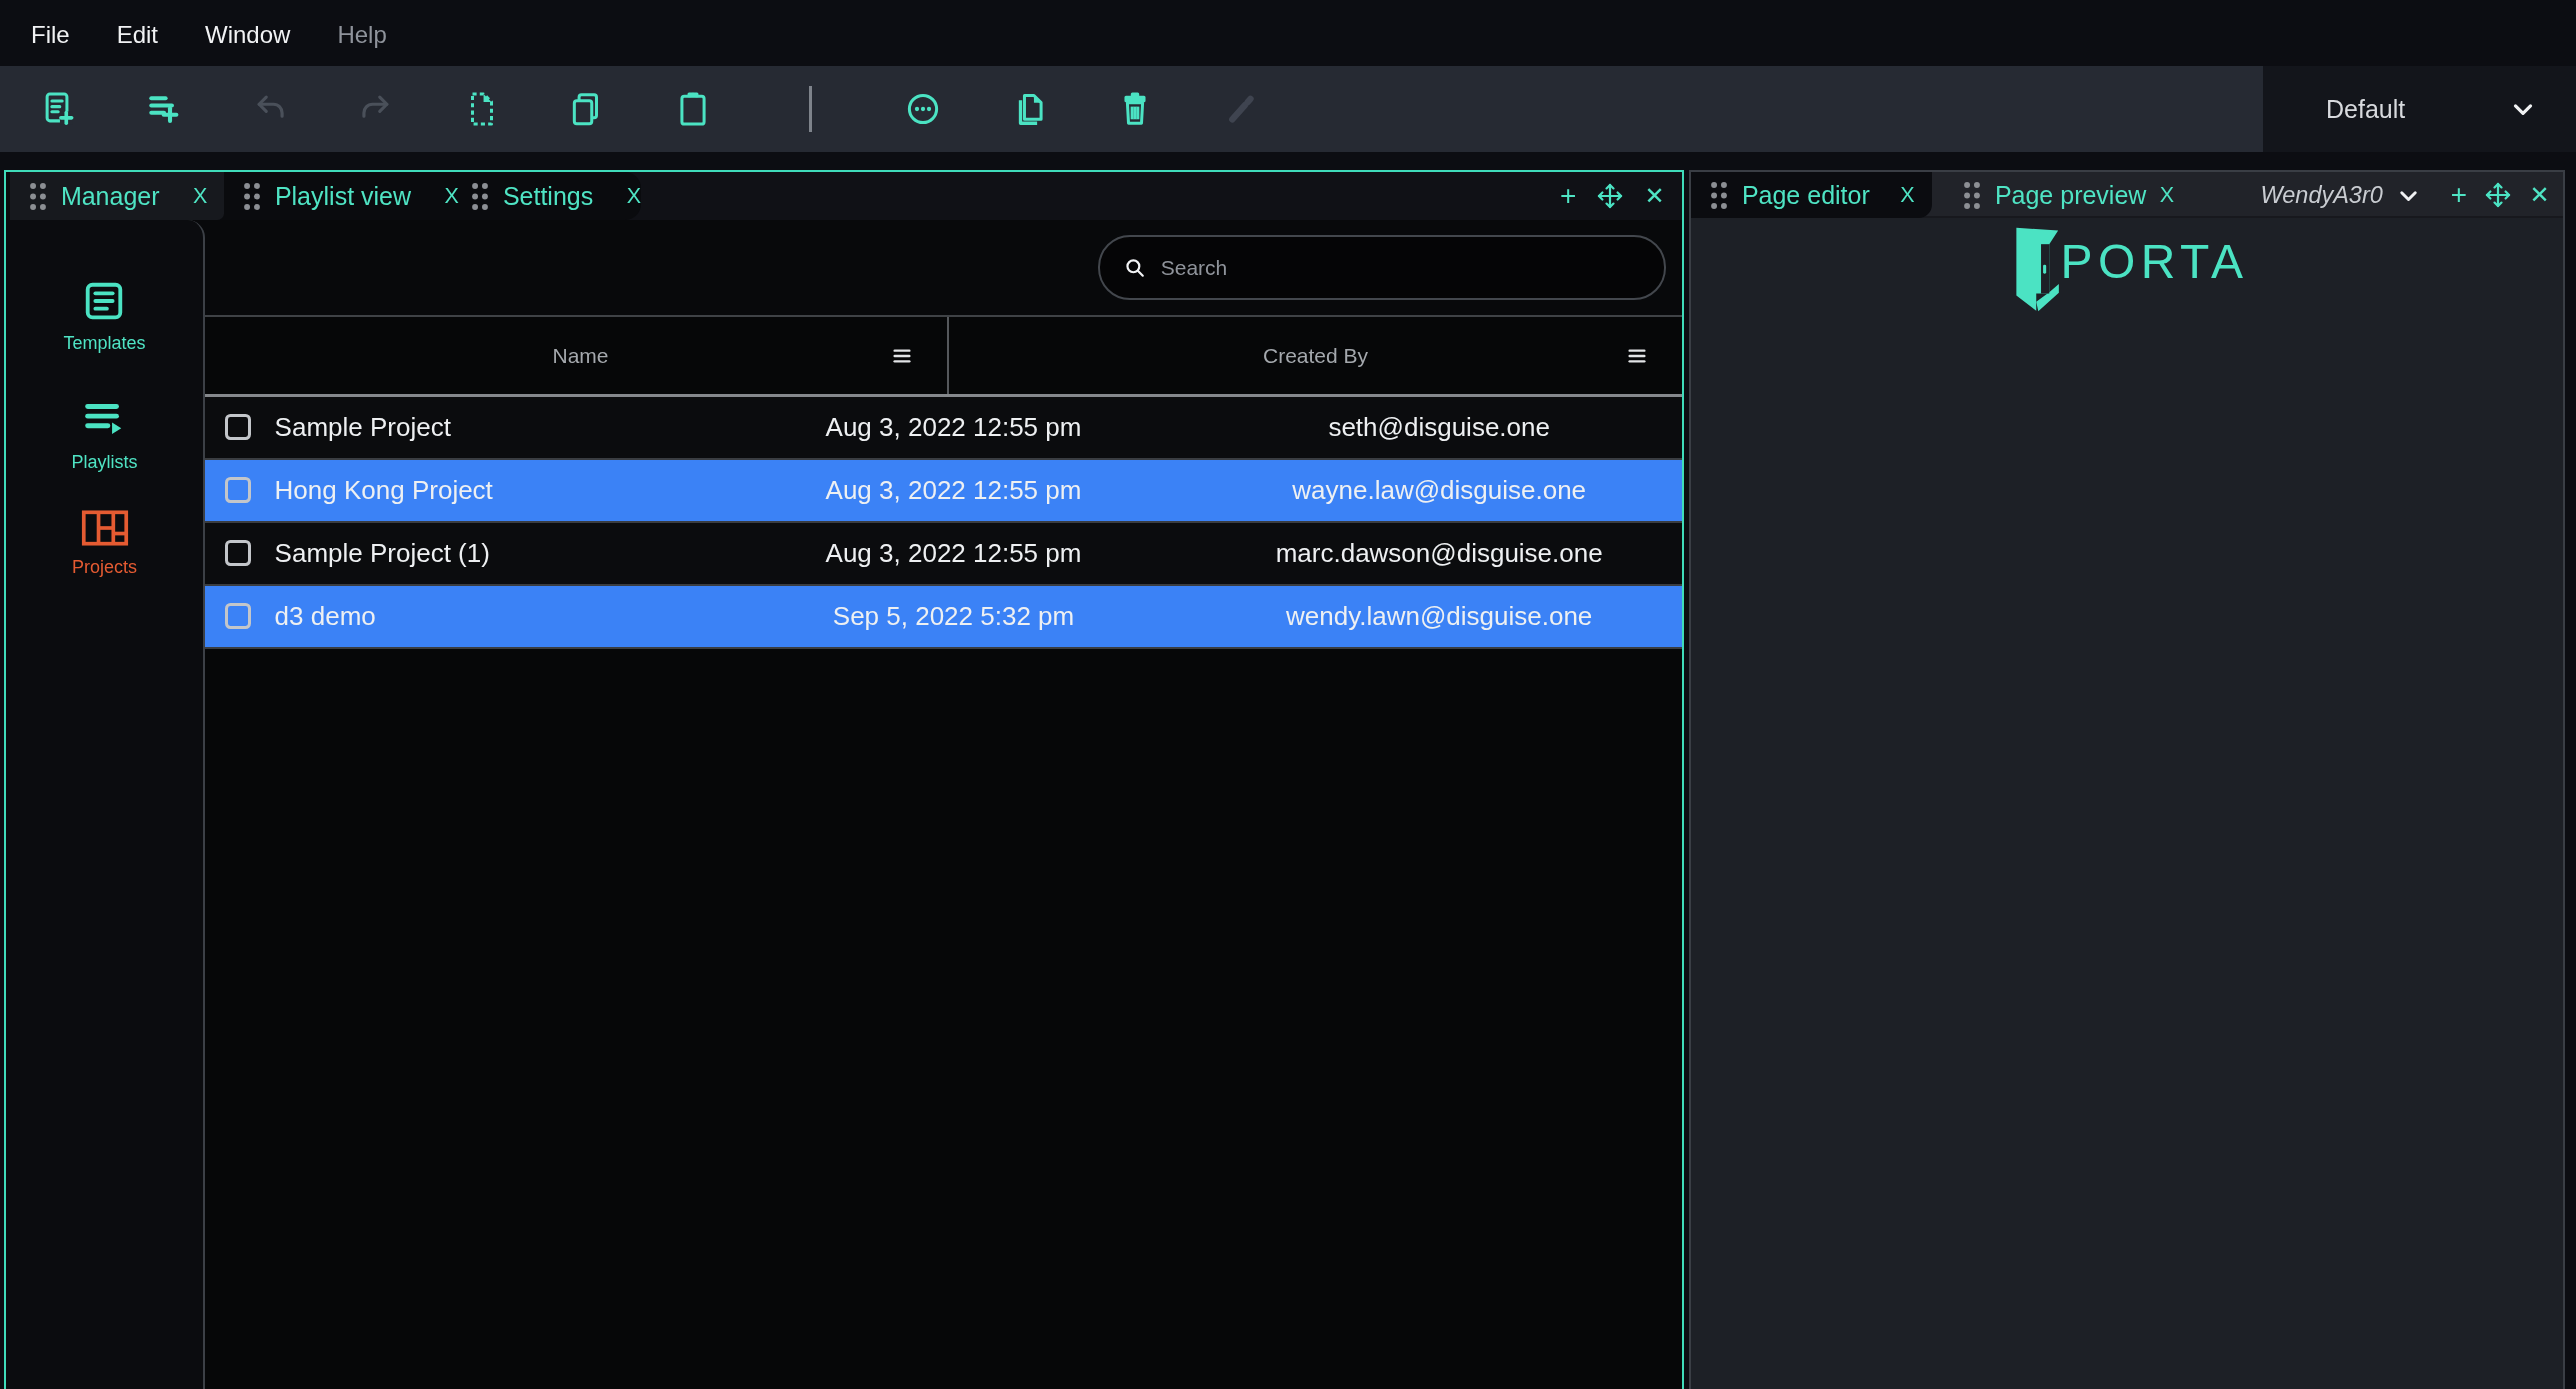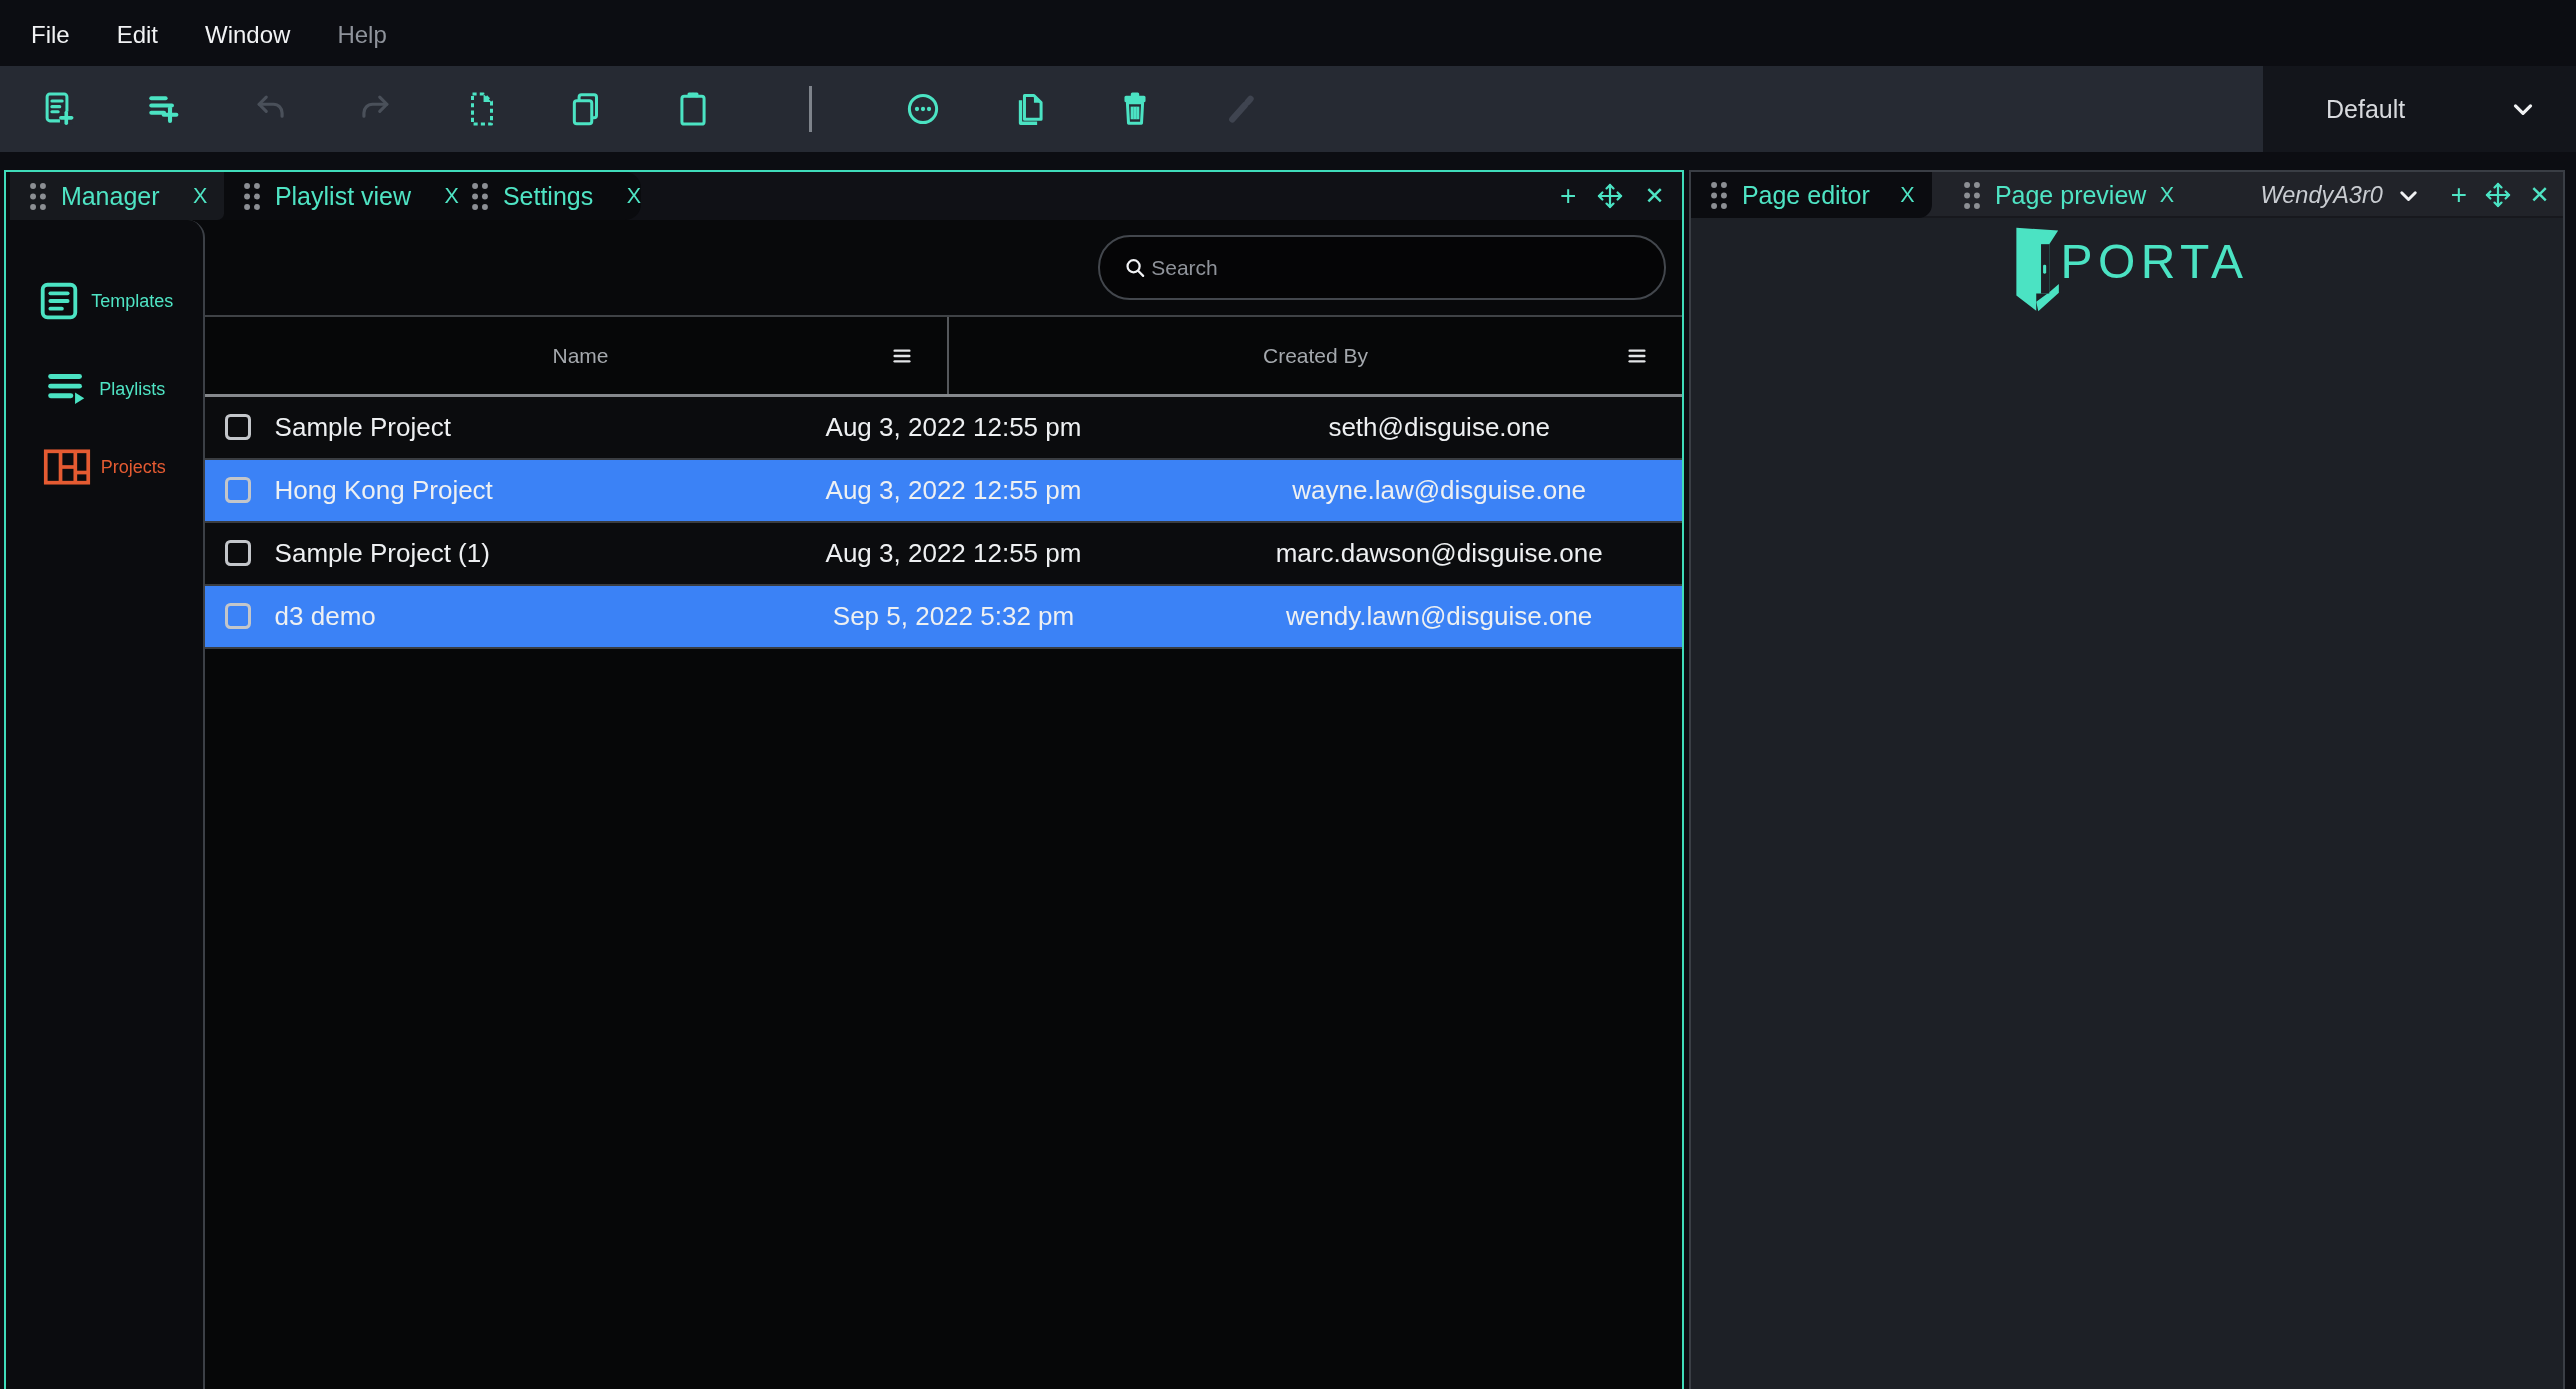--- a/index.html
+++ b/index.html
@@ -39,30 +39,30 @@
   .lp-tabbar { position:relative; height:48px; background:#101116; flex:0 0 auto; display:flex; align-items:stretch; }
   .lp-tabs-shell { position:absolute; left:0; top:0; width:635px; height:48px; background:#0a0b0e; border-radius:0 16px 16px 0; }
   .tab { position:absolute; top:0; height:48px; display:flex; align-items:center; padding:0 17.5px; gap:13.4px; }
   .tab .tab-x { margin-left:20px; }
   .tab.active-left { background:#17191e; border-radius:0 0 6.7px 0; }
   .lp-controls { position:absolute; right:0; top:0; height:48px; display:flex; align-items:center; gap:20px; padding-right:17.5px; }
 
   .lp-body { flex:1; display:flex; min-height:0; }
   .sidebar { width:199px; flex:0 0 auto; background:#0b0c0f; border-right:2px solid #3c4046; border-radius:0 17.5px 0 0;
     display:flex; flex-direction:column; align-items:center; }
-  .side-item { display:flex; flex-direction:row; align-items:center; gap:9.4px; }
+  .side-item { display:flex; flex-direction:column; align-items:center; gap:9.4px; }
   .side-item .slabel { font-size:18px; color:#4fe4c4; }
   .side-item.orange .slabel { color:#e55b32; }
   .si-1 { margin-top:58px; } .si-2 { margin-top:42px; } .si-3 { margin-top:35px; }
 
   .lp-content { flex:1; display:flex; flex-direction:column; min-width:0; background:#08090b; }
   .search-row { height:95px; position:relative; flex:0 0 auto; }
   .search-pill { position:absolute; right:16px; top:15px; width:568px; height:65px;
     border:2px solid #43474d; border-radius:32px; background:#050506;
-    display:flex; align-items:center; padding:0 23px; gap:4px; }
+    display:flex; align-items:center; padding:0 23px; gap:14px; }
   .search-pill input { background:transparent; border:none; outline:none; color:#d8dade;
     font-size:21px; width:100%; font-family:inherit; }
   .search-pill input::placeholder { color:#8f939a; }
 
   .ptable { flex:1; border-top:2px solid #3f4246; display:flex; flex-direction:column; min-height:0; }
   .thead { height:77px; display:flex; align-items:flex-end; flex:0 0 auto; background:#060708;padding-left:9px; }
   .th { flex:1; position:relative; height:100%; display:flex; align-items:center; justify-content:center; }
   .th .thlabel { font-size:21px; color:#a4a8ad; }
   .th .colmenu { position:absolute; right:35px; top:50%; transform:translateY(-50%); }
   .th + .th { border-left:2px solid #55585c; }

